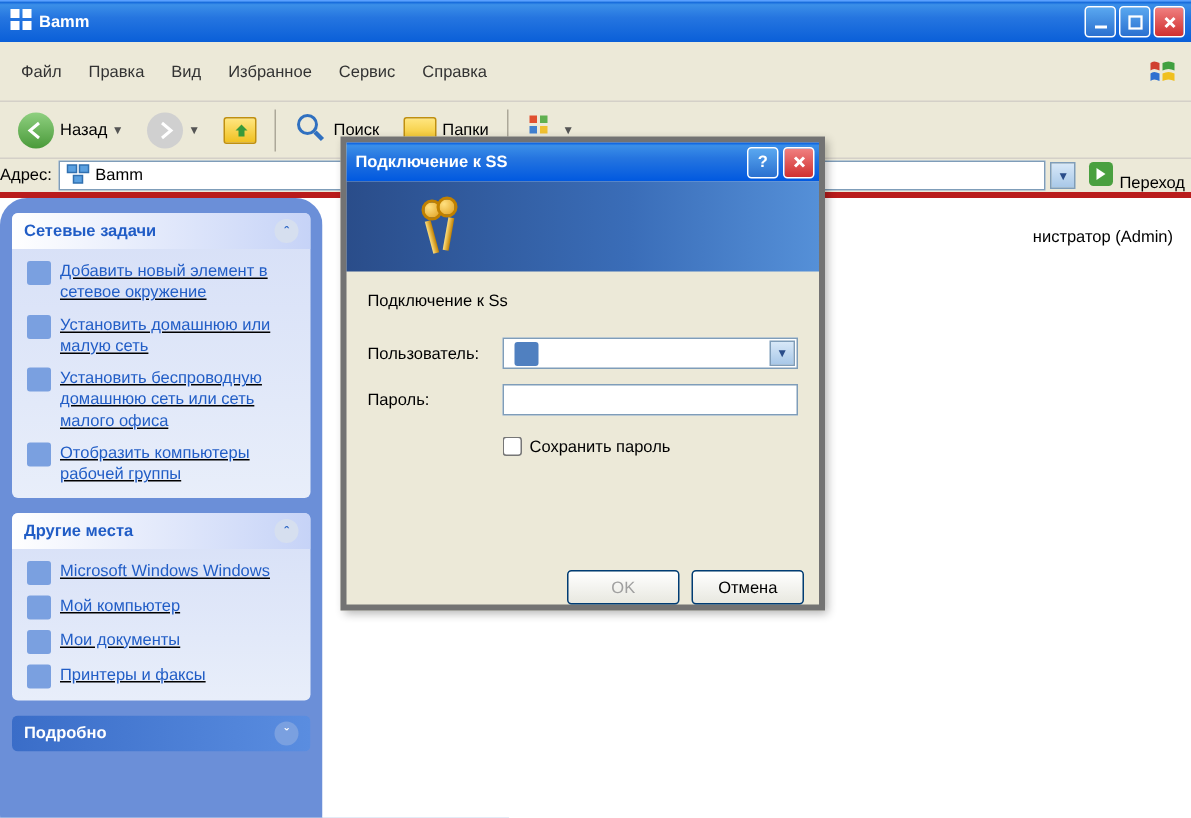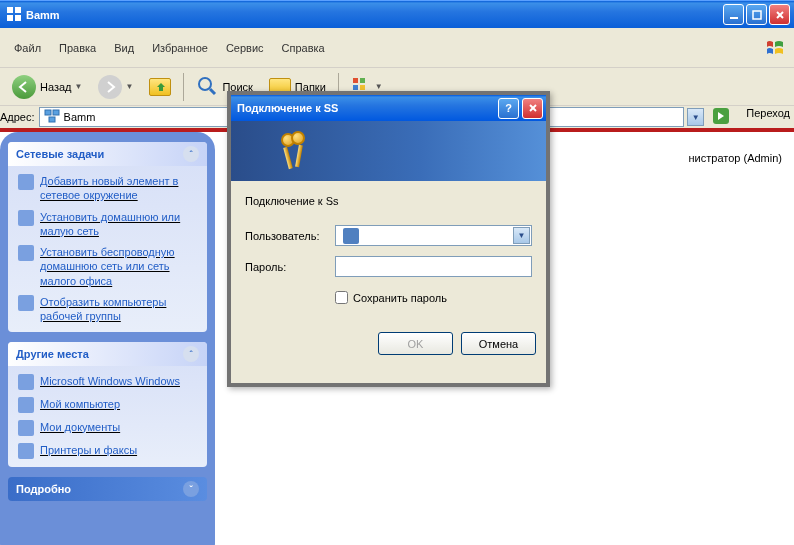--- a/index.html
+++ b/index.html
@@ -23,21 +23,21 @@
 .tool-btn { display: flex; align-items: center; padding: 3px 6px; cursor: pointer; border-radius: 3px; }
 .tool-icon { width: 24px; height: 24px; border-radius: 50%; display: flex; align-items: center; justify-content: center; }
 .back-icon { background: linear-gradient(to bottom, #8fd080, #4a9a3a); color: white; }
 .fwd-icon { background: #d0d0d0; color: #888; }
 .folder-icon { width: 22px; height: 18px; background: linear-gradient(to bottom, #ffe680, #f0c020); border-radius: 2px; border: 1px solid #c09010; }
 .tool-sep { width: 1px; height: 28px; background: #aca899; margin: 0 2px; }
 
 
 .addrbar { height: 26px; background: #ece9d8; display: flex; align-items: center; padding: 0 0; gap: 4px; border-bottom: 4px solid #b91c1c; }
 .addrbar .addr-field { flex: 1; height: 20px; border: 1px solid #7f9db9; background: white; display: flex; align-items: center; padding: 0 4px; gap: 4px; }
-.go-btn { display: flex; align-items: flex-start; gap: 16px; padding: 2px 4px; cursor: pointer; }
+.go-btn { display: flex; align-items: flex-end; gap: 3px; padding: 2px 4px; cursor: pointer; }
 
 
 .content { display: flex; height: calc(100% - 116px); background: white; }
 
 
 .sidepanel { width: 215px; background: #6b8fd8; padding: 10px 8px; display: flex; flex-direction: column; gap: 10px; overflow: hidden; border-radius: 18px; }
 .task-group { background: linear-gradient(to bottom, #d6dff7, #e8eefa); border-radius: 4px; overflow: hidden; }
 .task-group.collapsed { height: 24px; }
 .task-header { height: 24px; background: linear-gradient(to right, #fff, #c6d3f7); display: flex; align-items: center; padding: 0 8px; color: #215dc6; font-weight: bold; cursor: pointer; }
 .task-header .chev { margin-left: auto; width: 16px; height: 16px; border-radius: 50%; background: #d6dfef; color: #316ac5; display: flex; align-items: center; justify-content: center; font-size: 9px; }
@@ -62,21 +62,21 @@
 .dlg-body { padding: 14px 14px 10px; }
 .dlg-text { margin-bottom: 18px; color: #000; }
 .form-row { display: flex; align-items: center; margin-bottom: 10px; }
 .form-row label { width: 90px; color: #000; }
 .form-row input, .form-row .combo { flex: 1; height: 21px; border: 1px solid #7f9db9; background: white; padding: 0 4px; }
 .combo { display: flex; align-items: center; position: relative; padding: 0; }
 .combo .combo-icon { width: 16px; height: 16px; margin: 0 3px; background: #5080c0; border-radius: 2px; }
 .combo .drop { position: absolute; right: 1px; top: 1px; width: 17px; height: 17px; background: linear-gradient(to bottom, #d8e8f8, #a8c8e8); border: 1px solid #7f9db9; display: flex; align-items: center; justify-content: center; color: #2a4d8a; font-size: 8px; cursor: pointer; }
 .chk-row { margin: 14px 0 18px 90px; display: flex; align-items: center; gap: 5px; }
 .chk-row input { width: 13px; height: 13px; }
-.dlg-buttons { display: flex; justify-content: flex-end; gap: 8px; padding: 0 10px 28px; }
+.dlg-buttons { display: flex; justify-content: flex-end; gap: 8px; padding: 0 10px 0; margin-top: 48px; }
 .dlg-btn { width: 75px; height: 23px; border: 1px solid #003c74; background: linear-gradient(to bottom, #fff, #e8e8e0); border-radius: 3px; cursor: pointer; color: #000; }
 .dlg-btn:disabled { color: #a0a0a0; }
 
 
 .svg-icon { display: inline-block; }
 </style>
 </head>
 <body>
 
 <div class="titlebar">

